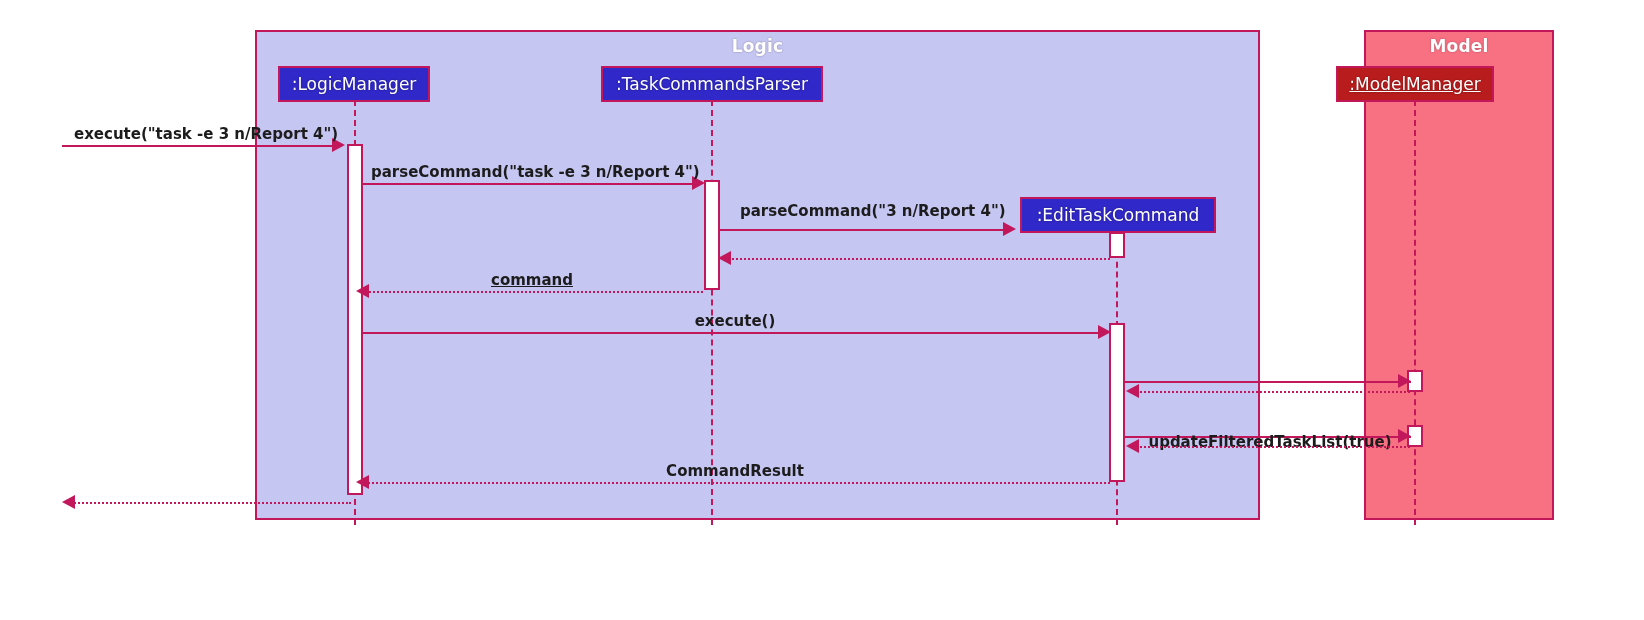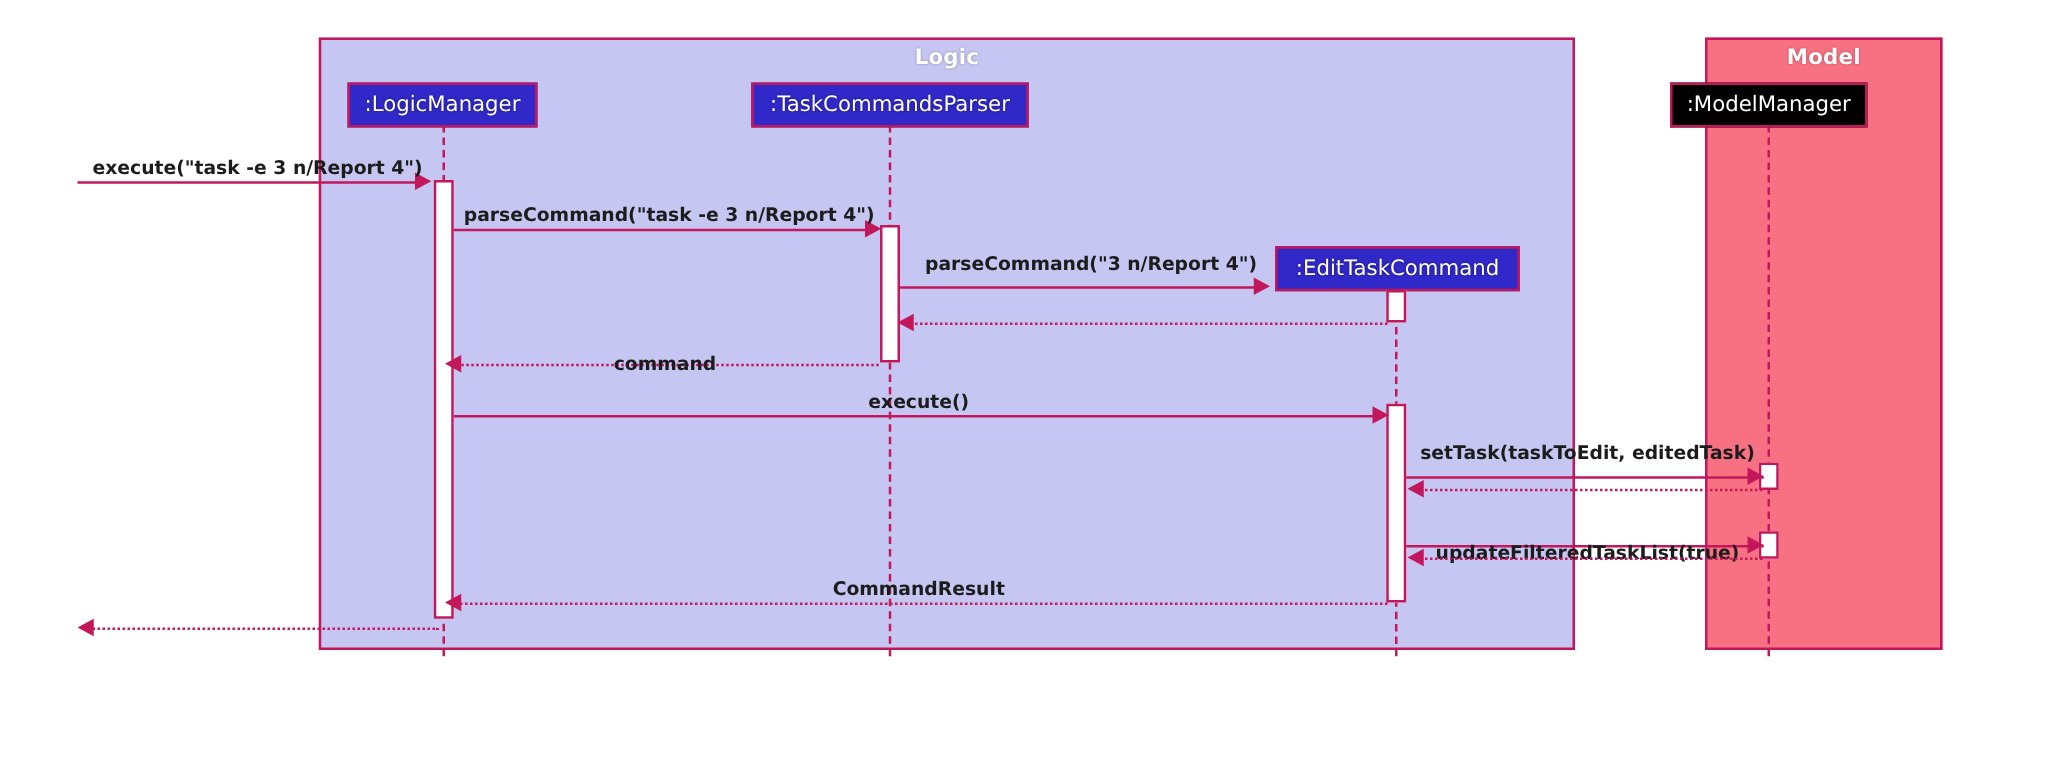--- a/index.html
+++ b/index.html
@@ -11,21 +11,21 @@
   .frame-model{left:1320px;top:30px;width:190px;height:490px;background:#f87183;border:2px solid #c2185b;margin-left:44px;}
   .frame-title{position:absolute;width:100%;text-align:center;top:4px;left:0;color:#ffffff;font-weight:bold;font-size:17px;letter-spacing:.2px;
                text-shadow:0 0 2px rgba(0,0,0,.35);}
 
   .lifeline{position:absolute;width:0;border-left:2px dashed #c2185b;}
 
   .participant{position:absolute;box-sizing:border-box;border:2px solid #c2185b;color:#ffffff;
                font-size:17px;display:flex;align-items:center;justify-content:center;white-space:nowrap;
                text-shadow:0 0 2px rgba(0,0,0,.45);}
   .p-blue{background:#3028c8;}
-  .p-dark{background:#000000;}
+  .p-dark{background:#b91c1c;text-decoration:underline;}
 
   .activation{position:absolute;background:#ffffff;border:2px solid #c2185b;box-sizing:border-box;width:16px;}
 
   .msgline{position:absolute;height:0;border-top:2px solid #c2185b;}
   .msgline.dashed{border-top:2px dotted #c2185b;}
   .arrow{position:absolute;width:0;height:0;border-top:7px solid transparent;border-bottom:7px solid transparent;}
   .arrow-r{border-left:13px solid #c2185b;}
   .arrow-l{border-right:13px solid #c2185b;}
 
   .msglabel{position:absolute;font-size:15px;color:#1c1c1c;white-space:nowrap;font-weight:600;}
@@ -81,29 +81,28 @@
 
   <div class="msgline" style="left:720px;top:229px;width:290px;"></div>
   <div class="arrow arrow-r" style="left:1003px;top:222px;"></div>
   <div class="msglabel" style="left:740px;top:202px;">parseCommand("3 n/Report 4")</div>
 
   <div class="msgline dashed" style="left:727px;top:258px;width:383px;"></div>
   <div class="arrow arrow-l" style="left:718px;top:251px;"></div>
 
   <div class="msgline dashed" style="left:365px;top:291px;width:338px;"></div>
   <div class="arrow arrow-l" style="left:356px;top:284px;"></div>
-  <div class="msglabel center" style="left:532px;top:282px;">command</div>
+  <div class="msglabel center" style="left:532px;top:271px;text-decoration:underline;">command</div>
 
   <div class="msgline" style="left:363px;top:332px;width:744px;"></div>
   <div class="arrow arrow-r" style="left:1098px;top:325px;"></div>
   <div class="msglabel center" style="left:735px;top:312px;">execute()</div>
 
   <div class="msgline" style="left:1125px;top:381px;width:286px;"></div>
   <div class="arrow arrow-r" style="left:1398px;top:374px;"></div>
-  <div class="msglabel center" style="left:1270px;top:353px;">setTask(taskToEdit, editedTask)</div>
 
   <div class="msgline dashed" style="left:1135px;top:391px;width:275px;"></div>
   <div class="arrow arrow-l" style="left:1126px;top:384px;"></div>
 
   <div class="msgline" style="left:1125px;top:436px;width:286px;"></div>
   <div class="arrow arrow-r" style="left:1398px;top:429px;"></div>
   <div class="msglabel center" style="left:1270px;top:409px;margin-top:24px;">updateFilteredTaskList(true)</div>
 
   <div class="msgline dashed" style="left:1135px;top:446px;width:275px;"></div>
   <div class="arrow arrow-l" style="left:1126px;top:439px;"></div>

